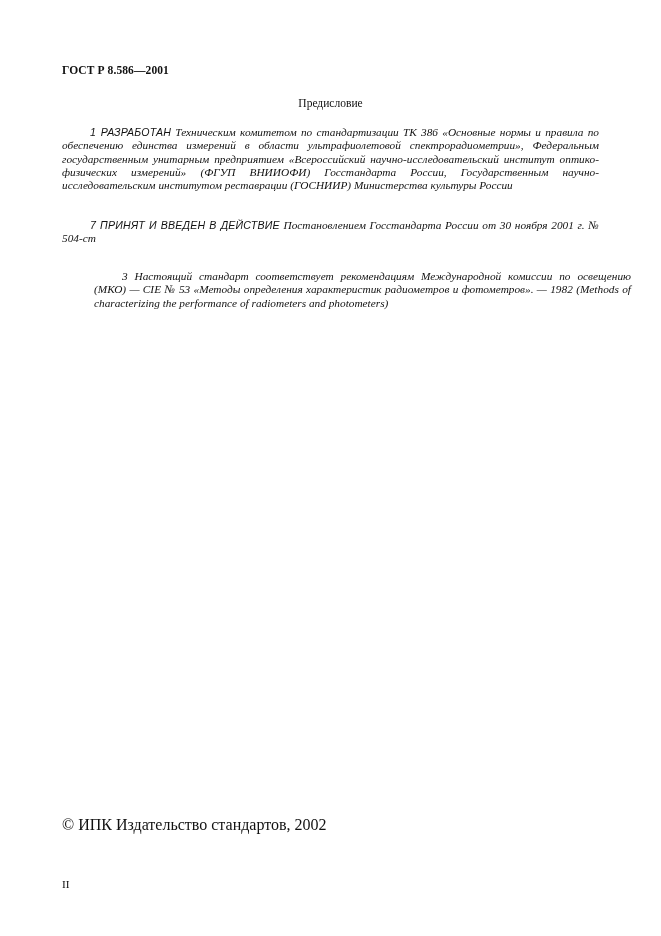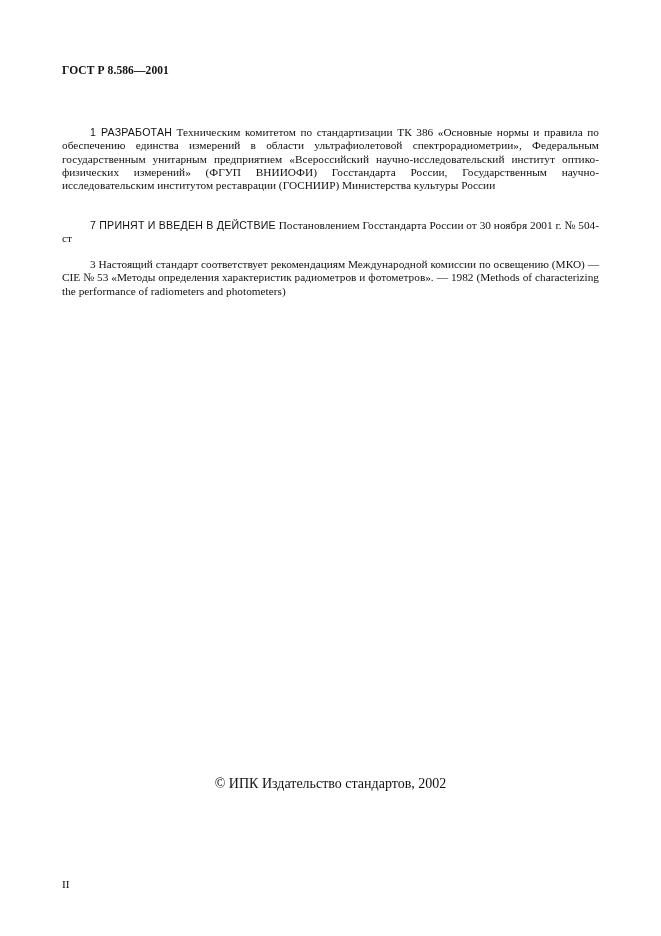--- a/index.html
+++ b/index.html
@@ -38,37 +38,38 @@
       font-size: 11.5px;
     }
     .para {
       position: absolute;
       left: 62px;
       width: 537px;
       font-size: 11.3px;
       line-height: 13.3px;
       text-align: justify;
       text-indent: 28px;
+      font-style: italic;
     }
     .para .caps {
       font-family: "Liberation Sans", "DejaVu Sans", sans-serif;
       font-size: 10.6px;
       letter-spacing: 0.2px;
     }
     .p1 { top: 126px; }
     .p2 { top: 219px; }
-    .p3 { top: 258px; }
+    .p3 { top: 270px; margin-left: 32px; }
     .p4 { top: 311px; }
     .copyright {
       position: absolute;
       left: 62px;
       width: 537px;
-      top: 776px;
-      text-align: center;
-      font-size: 14px;
+      top: 816px;
+      text-align: left;
+      font-size: 16px;
     }
     .notice {
       position: absolute;
       left: 62px;
       width: 537px;
       top: 815px;
       font-size: 11.3px;
       line-height: 13.3px;
       text-align: justify;
       text-indent: 28px;
@@ -81,20 +82,21 @@
       margin-top: 30px;
     }
   </style>
 </head>
 <body>
 
 <div class="page">
 
   <div class="header">ГОСТ Р 8.586—2001</div>
 
+  <div class="title">Предисловие</div>
 
   <div class="para p1"><span class="caps">1 РАЗРАБОТАН</span><span> Техническим комитетом по стандартизации ТК 386 «Основные нормы и правила по обеспечению единства измерений в области ультрафиолетовой спектрорадиометрии», Федеральным государственным унитарным предприятием «Всероссийский научно-исследовательский институт оптико-физических измерений» (ФГУП ВНИИОФИ) Госстандарта России, Государственным научно-исследовательским институтом реставрации (ГОСНИИР) Министерства культуры России</span></div>
 
   <div class="para p2"><span class="caps">7 ПРИНЯТ И ВВЕДЕН В ДЕЙСТВИЕ</span><span> Постановлением Госстандарта России от 30 ноября 2001 г. № 504-ст</span></div>
 
   <div class="para p3"><span>3</span><span> Настоящий стандарт соответствует рекомендациям Международной комиссии по освещению (МКО) — CIE № 53 «Методы определения характеристик радиометров и фотометров». — 1982 (Methods of characterizing the performance of radiometers and photometers)</span></div>
 
 
   <div class="copyright">© ИПК Издательство стандартов, 2002</div>
 

